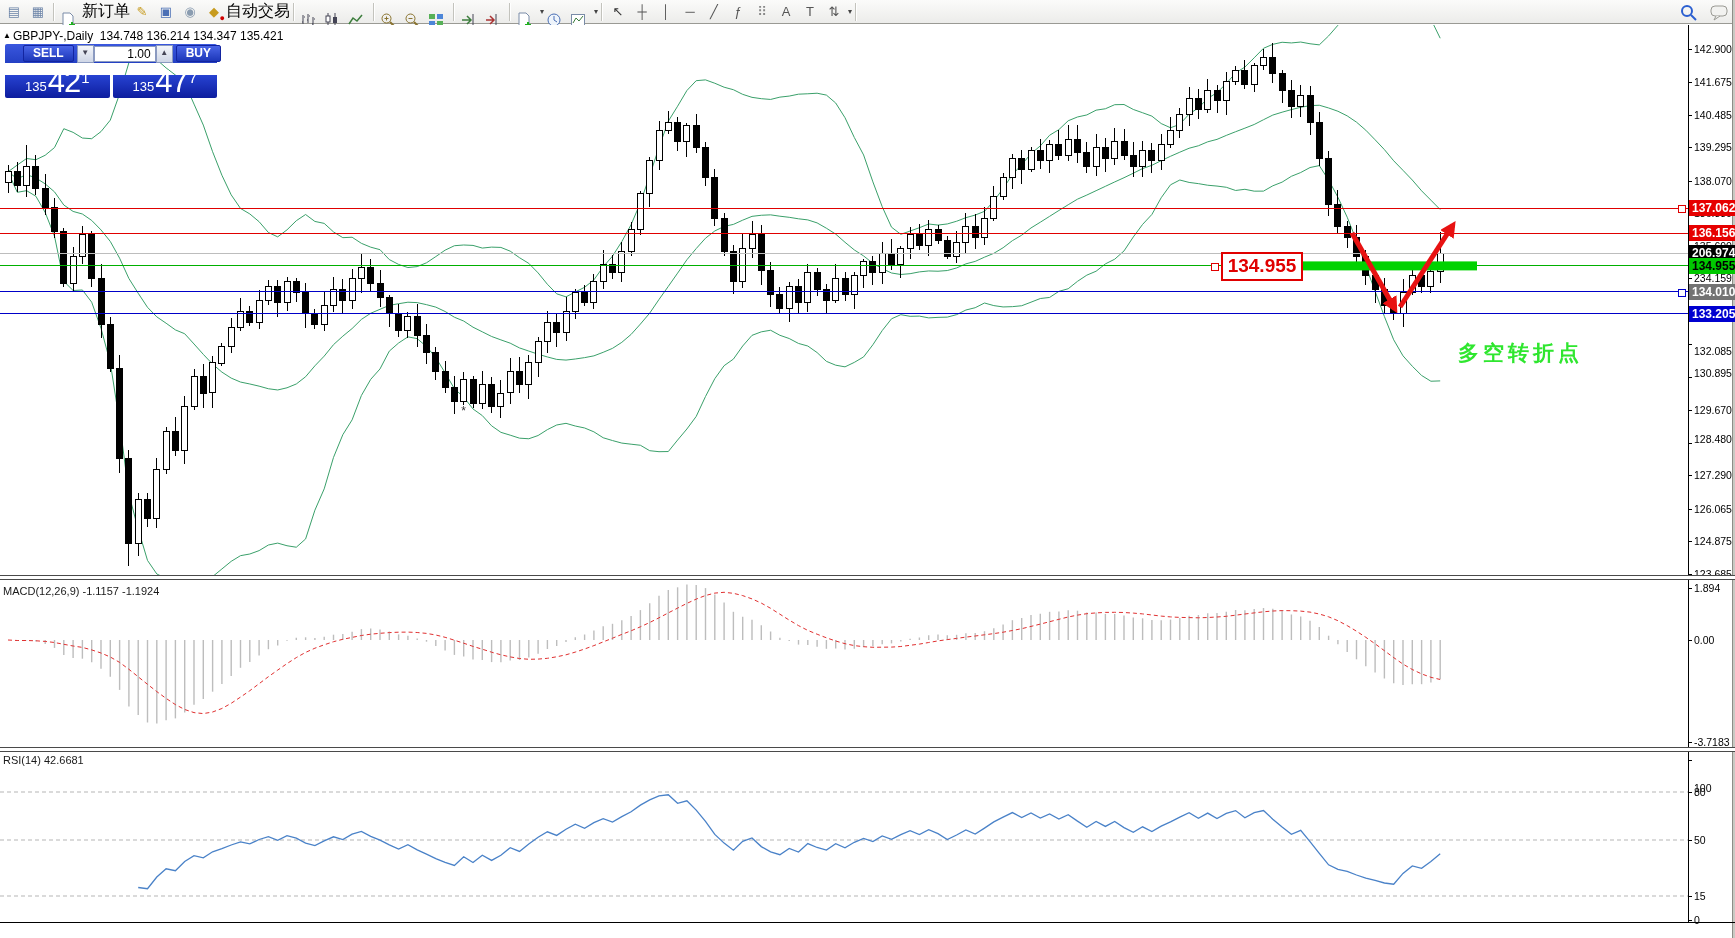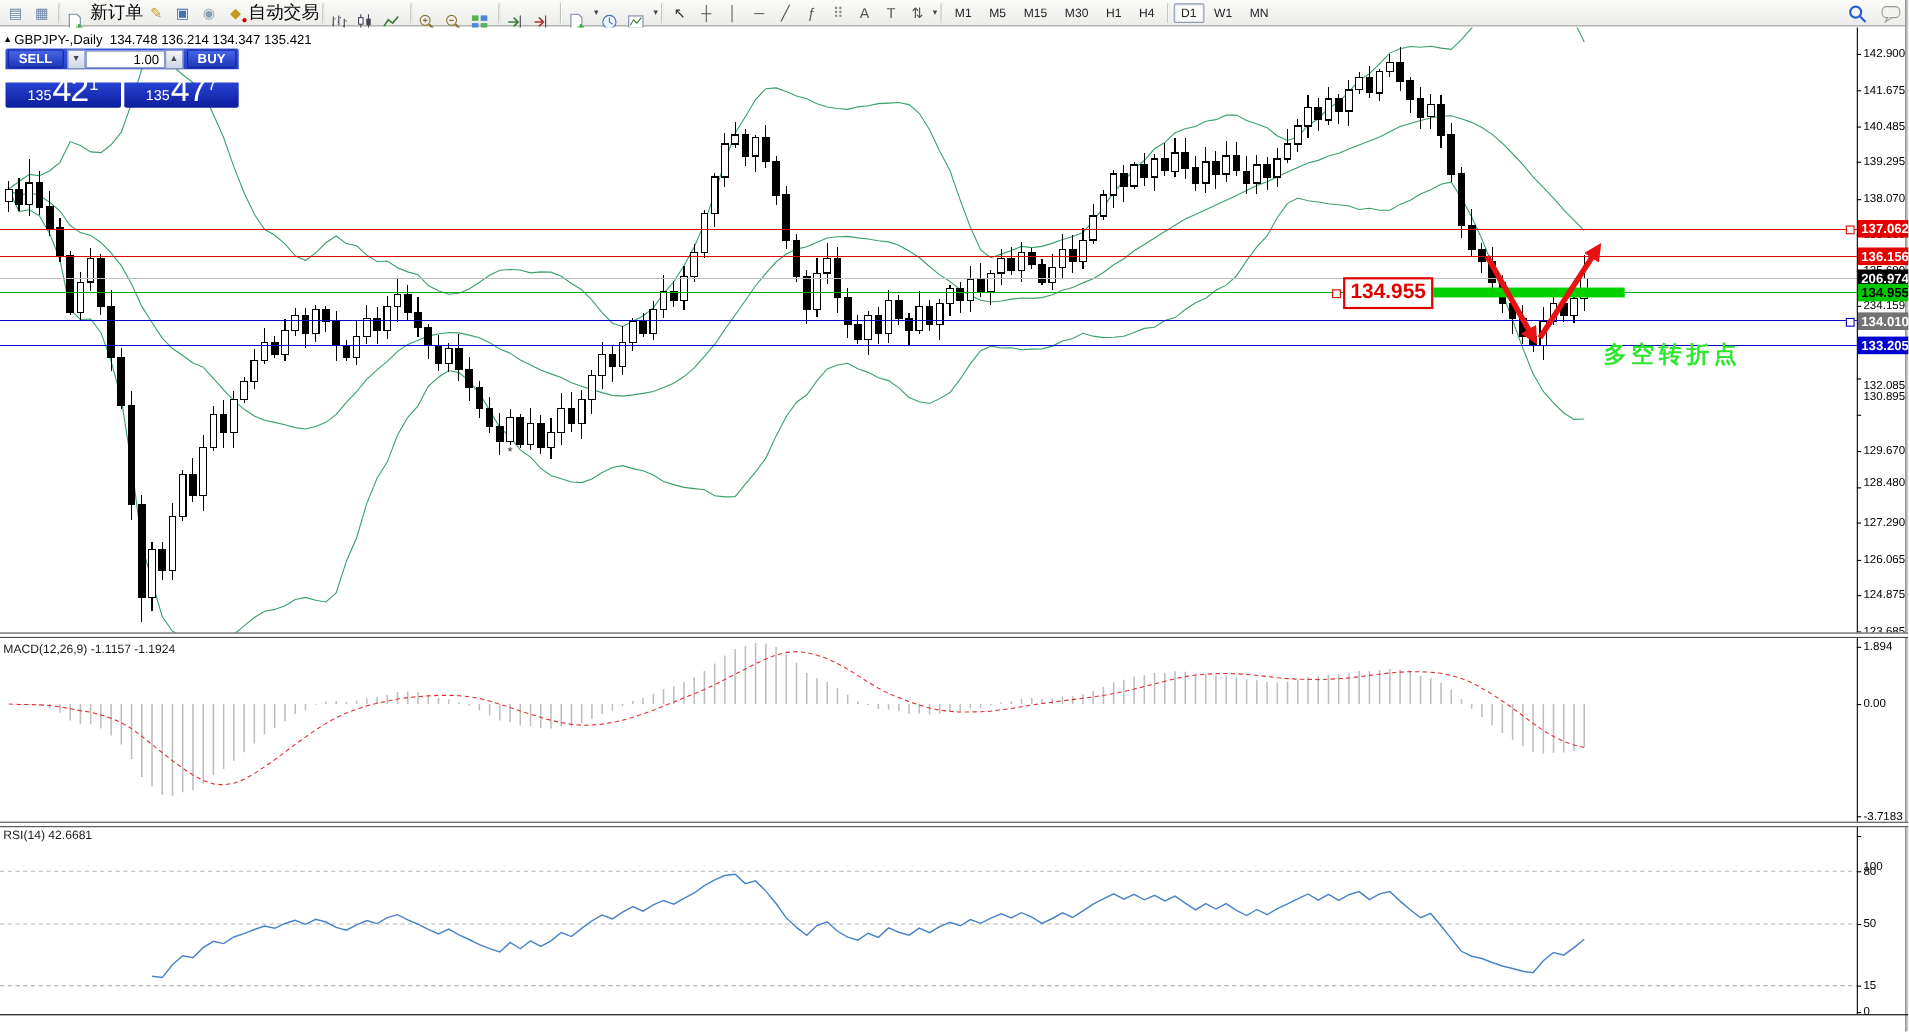--- a/index.html
+++ b/index.html
@@ -24,33 +24,33 @@
   #vaxis{position:absolute;font-size:10.5px;color:#000;z-index:20;}
   .ytick{position:absolute;left:1694px;transform:translateY(-50%);white-space:nowrap;}
   .ytickmark{position:absolute;left:1688px;width:4px;height:1px;background:#000;}
   .ptag{position:absolute;left:1689px;width:44px;transform:translateY(-50%);color:#fff;font-size:12px;font-weight:600;text-align:left;padding:1px 0 1px 3px;z-index:22;}
   svg{position:absolute;left:0;}
   #axisline{position:absolute;left:1688px;top:0px;width:1px;height:897px;background:#000;z-index:21;}
   #baseline{position:absolute;left:0;top:897px;width:1735px;height:1px;background:#000;z-index:21;}
   #rborder{position:absolute;left:1732px;top:0;width:2px;height:938px;background:#c9c9c3;border-left:1px solid #8d8d87;}
   
   #qp{position:absolute;left:5px;top:19px;width:212px;z-index:40;}
-  #qp-top{display:flex;align-items:center;height:19px;background:linear-gradient(#3a57de,#2440c4);padding:1px 2px;box-sizing:border-box;border-radius:2px 2px 0 0;}
+  #qp-top{display:flex;align-items:center;height:19px;background:linear-gradient(#3a57de,#2440c4);padding:1px 18px;box-sizing:border-box;border-radius:2px 2px 0 0;}
   .qbtn{background:linear-gradient(#4a66e8,#1c36b8);color:#fff;font-size:12px;font-weight:bold;border:1px solid #1325a0;border-radius:2px;height:17px;line-height:15px;padding:0 9px;}
   #vol-group{display:flex;align-items:center;margin:0 3px;flex:1;}
   .spin{width:15px;height:16px;background:linear-gradient(#f4f6fa,#cfd6e6);border:1px solid #8b9ac0;color:#445;font-size:8px;line-height:14px;text-align:center;}
   #vol{flex:1;width:52px;height:14px;border:1px solid #8b9ac0;font-size:12px;text-align:right;padding:0 4px;font-family:"Liberation Sans",sans-serif;}
   #qp-big{display:flex;gap:3px;height:35px;}
   .qcell{flex:1;background:linear-gradient(#2743d2,#0d1d9e);color:#fff;display:flex;align-items:flex-end;justify-content:center;padding-bottom:2px;border-radius:0 0 2px 2px;margin-top:12px;}
   .qsmall{font-size:13px;margin:0 1px 2px 0;}
   .qbig{font-size:31px;line-height:28px;font-weight:400;letter-spacing:-1px;}
   .qsup{font-size:15px;line-height:15px;margin-left:1px;transform:translateY(-11px);}
   
   #pricebox{position:absolute;border:2px solid #e00000;background:#fff;color:#e00000;font-size:19px;font-weight:bold;display:flex;align-items:center;justify-content:center;z-index:31;}
-  #tp-text{position:absolute;font-size:21px;font-weight:bold;letter-spacing:4px;z-index:31;white-space:nowrap;}
+  #tp-text{position:absolute;font-size:21px;font-weight:bold;letter-spacing:4px;z-index:31;white-space:nowrap;margin-top:31px;}
   .handle{position:absolute;width:6px;height:6px;background:#fff;z-index:32;}
 </style>
 </head>
 <body>
 
 <div id="app">
   <div id="toolbar">
       <div class="tgroup">
         <div class="tbtn">
           <span class="glyph" style="color:#6c84a8">▤</span>
@@ -218,32 +218,20 @@
         </div>
         <div class="tbtn">
           <span class="glyph" style="color:#555">T</span>
         </div>
         <div class="tbtn">
           <span class="glyph" style="color:#555">⇅</span>
         </div>
         <span class="caret">▾</span>
       </div>
       <div class="sep"></div>
-      <div class="tgroup">
-        <div class="tfbtn">M1</div>
-        <div class="tfbtn">M5</div>
-        <div class="tfbtn">M15</div>
-        <div class="tfbtn">M30</div>
-        <div class="tfbtn">H1</div>
-        <div class="tfbtn">H4</div>
-        <div class="sep"></div>
-        <div class="tfbtn active">D1</div>
-        <div class="tfbtn">W1</div>
-        <div class="tfbtn">MN</div>
-      </div>
       <div id="tb-right">
         <span class="tbtn">
           <svg width="20" height="20">
             <circle cx="8" cy="8" r="5" fill="none" stroke="#2b5fd0" stroke-width="2"></circle>
             <path d="M12 12l5 5" stroke="#2b5fd0" stroke-width="2"></path>
           </svg>
         </span>
         <span class="tbtn">
           <svg width="22" height="20">
             <rect x="2" y="3" width="16" height="10" rx="4" fill="#f2f2f0" stroke="#9a9a94"></rect>
@@ -294,21 +282,21 @@
         <div class="ytick" style="top:155.9px">138.070</div>
         <div class="ytickmark" style="top:188.3px"></div>
         <div class="ytick" style="top:188.3px">136.880</div>
         <div class="ytickmark" style="top:220.8px"></div>
         <div class="ytick" style="top:220.8px">135.690</div>
         <div class="ytickmark" style="top:253.3px"></div>
         <div class="ytick" style="top:253.3px">234.159</div>
         <div class="ytickmark" style="top:319.2px"></div>
         <div class="ytick" style="top:326px">132.085</div>
         <div class="ytickmark" style="top:351.7px"></div>
-        <div class="ytick" style="top:336px">130.895</div>
+        <div class="ytick" style="top:348px">130.895</div>
         <div class="ytickmark" style="top:385.2px"></div>
         <div class="ytick" style="top:385.2px">129.670</div>
         <div class="ytickmark" style="top:417.7px"></div>
         <div class="ytick" style="top:414px">128.480</div>
         <div class="ytickmark" style="top:450.2px"></div>
         <div class="ytick" style="top:450.2px">127.290</div>
         <div class="ytickmark" style="top:483.6px"></div>
         <div class="ytick" style="top:483.6px">126.065</div>
         <div class="ytickmark" style="top:516.1px"></div>
         <div class="ytick" style="top:516.1px">124.875</div>

